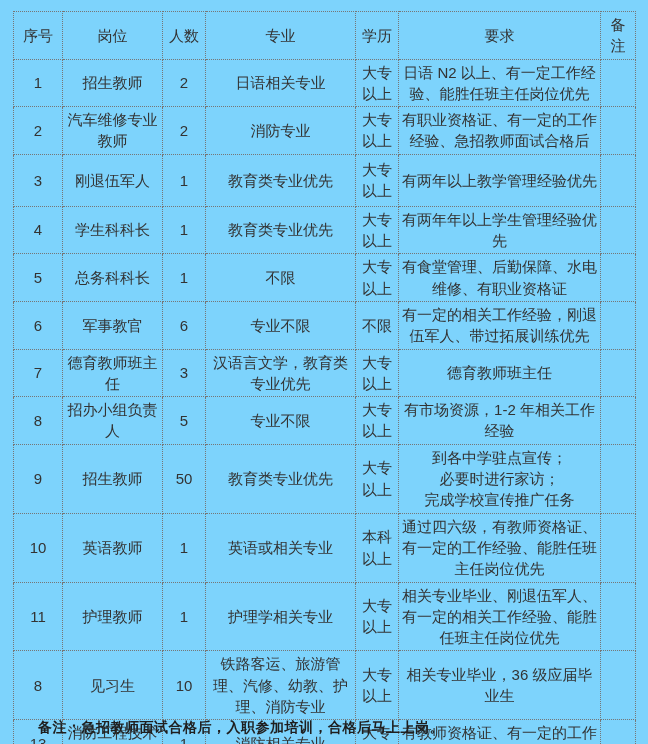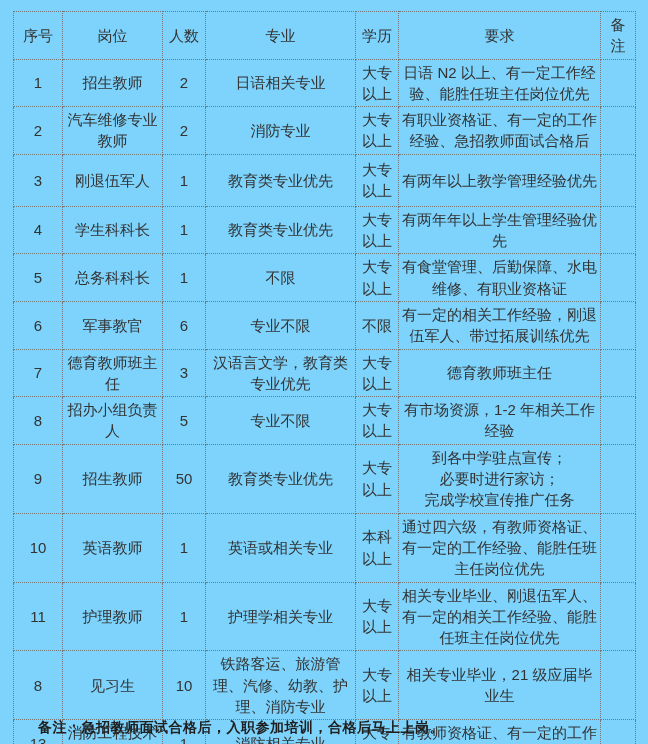--- a/index.html
+++ b/index.html
@@ -186,21 +186,21 @@
       <td>大专以上</td>
       <td class="req">相关专业毕业、刚退伍军人、有一定的相关工作经验、能胜任班主任岗位优先</td>
       <td></td>
     </tr>
         <tr style="height: 60px;">
       <td class="num">8</td>
       <td>见习生</td>
       <td class="num">10</td>
       <td>铁路客运、旅游管理、汽修、幼教、护理、消防专业</td>
       <td>大专以上</td>
-      <td class="req">相关专业毕业，21 级应届毕业生</td>
+      <td class="req">相关专业毕业，36 级应届毕业生</td>
       <td></td>
     </tr>
         <tr style="height: 45px;">
       <td class="num">13</td>
       <td>消防工程技术专业教师</td>
       <td class="num">1</td>
       <td>消防相关专业</td>
       <td>大专以上</td>
       <td class="req">有教师资格证、有一定的工作经验、能胜任班主任岗位优先</td>
       <td></td>

